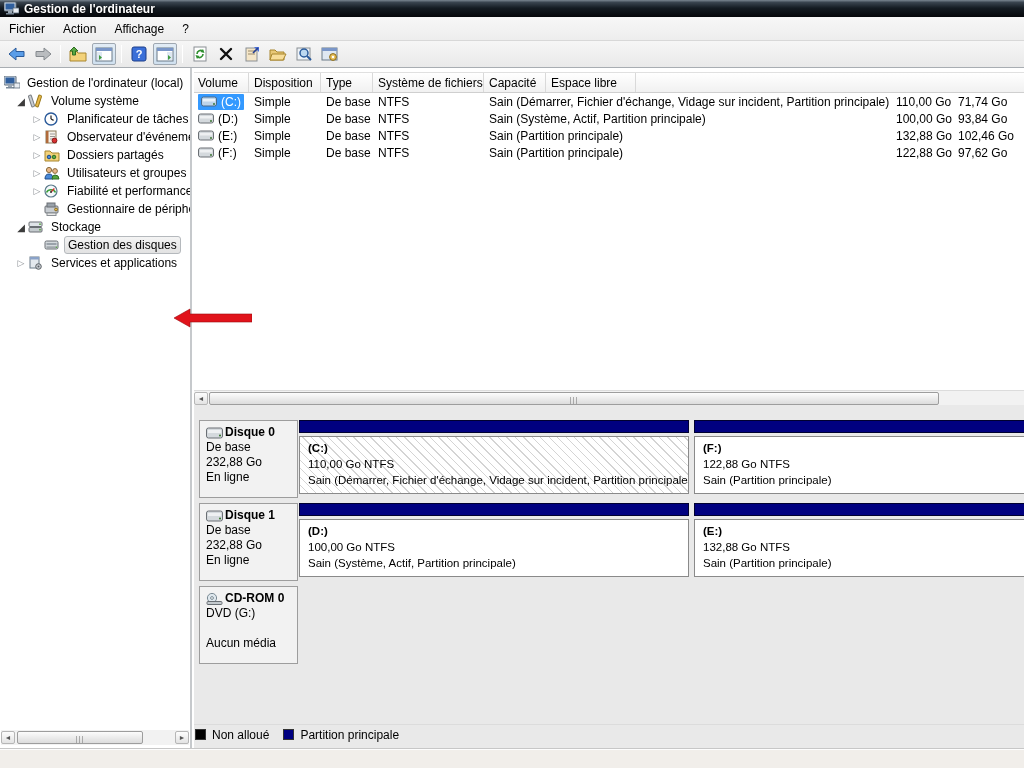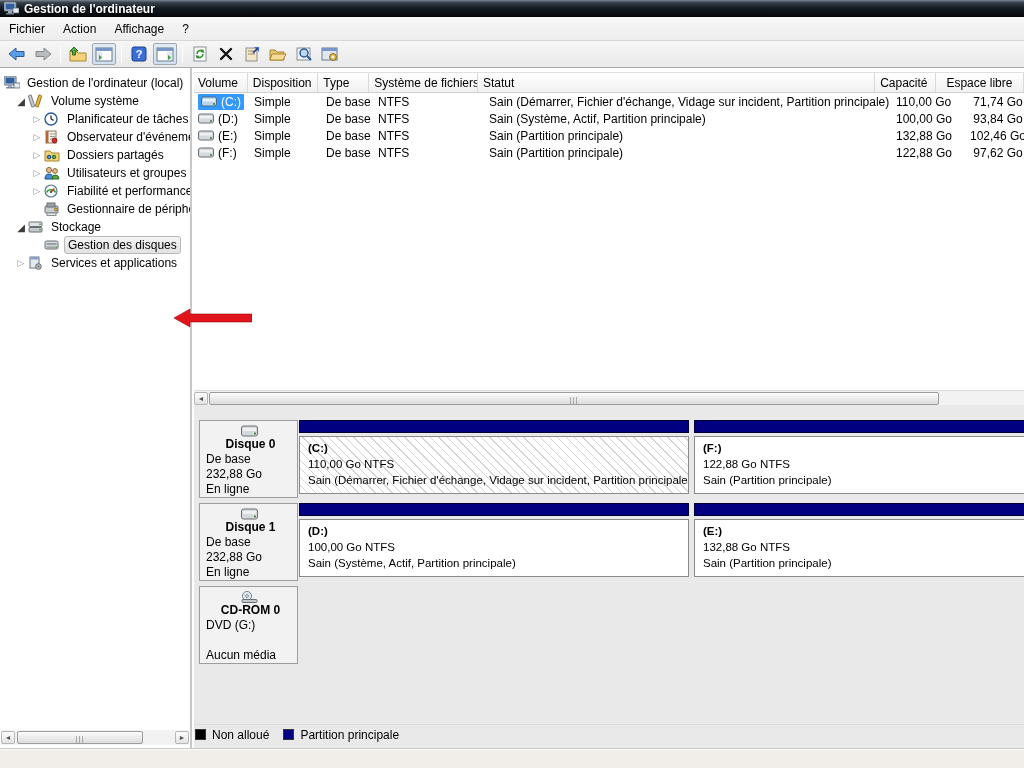--- a/index.html
+++ b/index.html
@@ -49,38 +49,38 @@
 
   
   .volume-list { position:absolute; top:0; left:0; width:830px; height:322px; background:#fff; }
   .vl-header { display:flex; height:21px; margin-top:4px;
     background:linear-gradient(#ffffff,#f1f1f1); border-top:1px solid #e0e0e0; border-bottom:1px solid #cfcfcf; }
   .vl-h { padding:3px 5px; border-right:1px solid #d9d9d9; white-space:nowrap; overflow:hidden; }
   .vl-row { display:flex; height:17px; align-items:center; white-space:nowrap; }
   .vl-c { padding:0 5px; overflow:hidden; flex-shrink:0; }
   .c-vol { width:55px; display:flex; align-items:center; padding:0 2px 0 4px; }
   .c-disp { width:72px; } .c-type { width:52px; } .c-fs { width:111px; }
-  .c-stat { width:407px; } .c-cap { width:62px; } .c-free { width:90px;text-align:center; }
+  .c-stat { width:407px; } .c-cap { width:62px; } .c-free { width:90px; }
   .vol-sel { background:#3399ff; color:#fff; border-radius:1px; }
   .vicon { width:16px; height:11px; margin-right:4px; }
 
   
   .hscroll { position:absolute; top:322px; left:0; width:830px; height:15px; background:#f2f2f2; border-top:1px solid #dcdcdc; }
   .sb-btn { position:absolute; top:1px; width:14px; height:13px; background:linear-gradient(#fdfdfd,#e3e3e3);
     border:1px solid #b6b6b6; border-radius:2px; font-size:7px; color:#555; text-align:center; line-height:12px; }
   .sb-thumb { position:absolute; top:1px; height:13px; background:linear-gradient(#fcfcfc,#dcdcdc);
     border:1px solid #9d9d9d; border-radius:2px; }
   .sb-grip { position:absolute; left:50%; top:2px; transform:translateX(-50%); color:#8a8a8a; font-size:8px; letter-spacing:1px; }
 
   
   .graphical { position:absolute; top:337px; left:0; width:830px; height:343px; background:#e9e9e9; overflow:hidden; }
   .diskrow { position:absolute; left:0; width:830px; height:78px; }
   .disk-label { position:absolute; left:5px; top:0; width:99px; height:78px; background:#f2f2f2;
     border:1px solid #9d9d9d; padding:4px 2px 0 6px; line-height:15px; overflow:hidden; }
-  .disk-label .dname { font-weight:bold; display:flex; align-items:center;flex-direction:column; }
+  .disk-label .dname { font-weight:bold; display:flex; align-items:center; }
   .dicon { width:17px; height:12px; margin-right:2px; }
   .part { position:absolute; top:0; height:78px; }
   .pstrip { height:13px; background:#000080; border:1px solid #000030; }
   .pbody { margin-top:3px; height:58px; border:1px solid #8a8a8a; background:#fff;
     padding:3px 0 0 8px; line-height:16px; white-space:nowrap; overflow:hidden; font-size:11.5px; }
   .pbody .plabel { font-weight:bold; }
   .pbody.hatched { background:repeating-linear-gradient(45deg,#ffffff 0 5px,#d4d4d4 5px 6px); }
 
   
   .legend { position:absolute; left:0; bottom:4px; width:830px; height:20px; display:flex; align-items:center; padding-left:1px; border-top:1px solid #dcdcdc; }
@@ -361,21 +361,20 @@
     </svg>
 
     <div class="main">
 
       <div class="volume-list">
         <div class="vl-header">
           <span class="vl-h c-vol">Volume</span>
           <span class="vl-h c-disp">Disposition</span>
           <span class="vl-h c-type">Type</span>
           <span class="vl-h c-fs">Système de fichiers</span>
-          <span class="vl-h c-stat">Statut</span>
           <span class="vl-h c-cap">Capacité</span>
           <span class="vl-h c-free">Espace libre</span>
         </div>
 
         <div class="vl-row">
           <span class="vl-c c-vol">
               <span class="vol-sel" style="display:flex;align-items:center;padding:1px 3px;">
             <svg class="vicon" viewBox="0 0 16 11">
                   <rect x="0.5" y="1" width="15" height="9" rx="2" fill="#bcd4ea" stroke="#4a6a8a"></rect>
                   <rect x="2" y="3" width="12" height="2.5" fill="#e8f2fa"></rect>

